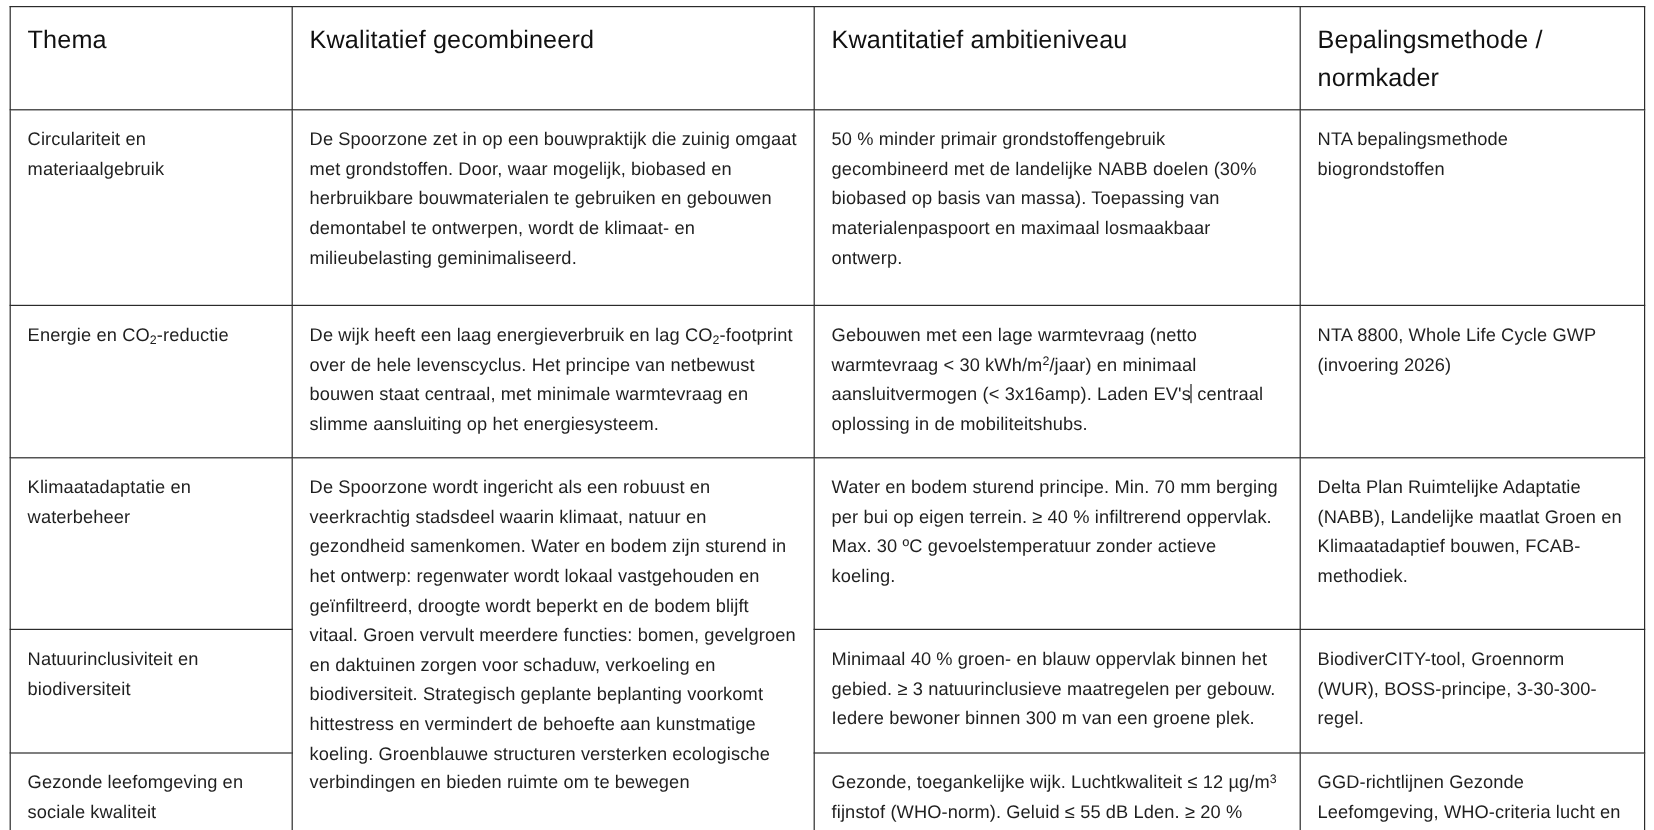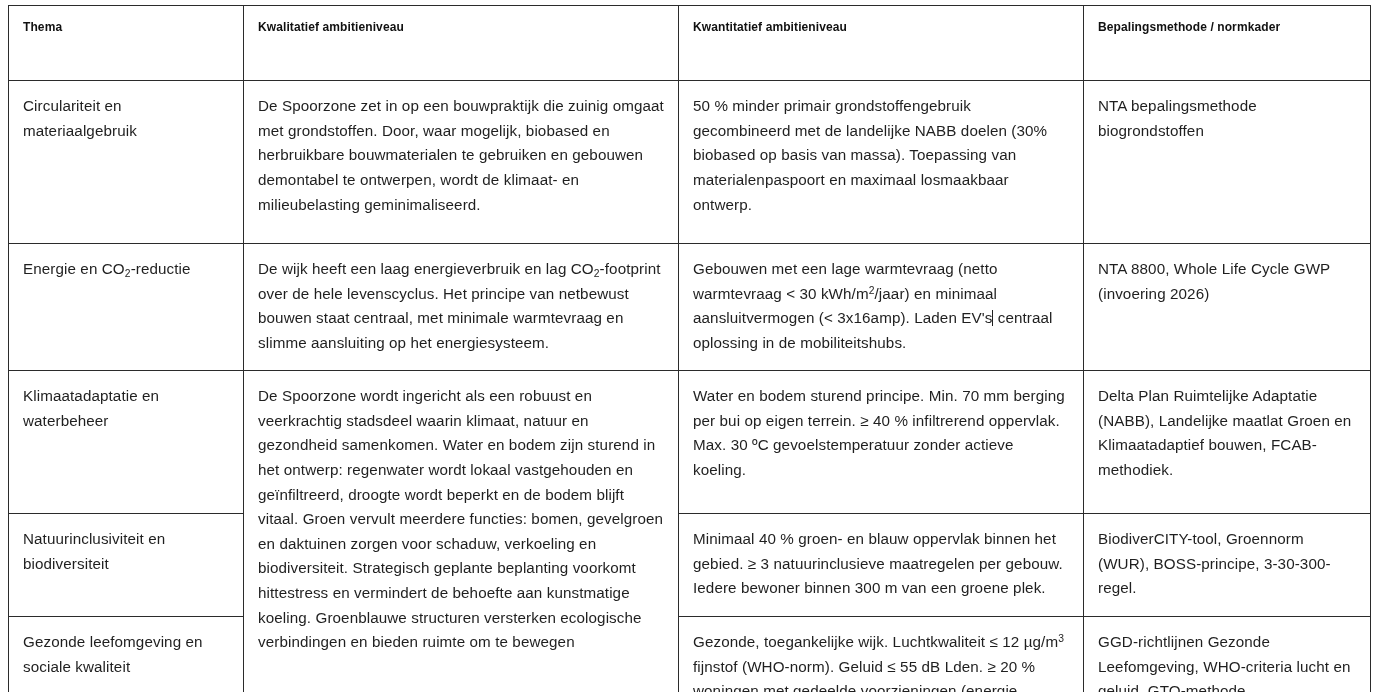--- a/index.html
+++ b/index.html
@@ -41,22 +41,22 @@
     text-align: left;
     padding: 13px 14px 10px 14px;
     font-size: 15.2px;
     line-height: 1.62;
     font-weight: 400;
     color: #1f1f1f;
     letter-spacing: 0.1px;
   }
 
   table.ambitie-table thead th {
-    font-weight: 700;
-    font-size: 12px;
+    font-weight: 400;
+    font-size: 21px;
     color: #111111;
     padding-top: 12px;
     padding-bottom: 10px;
     line-height: 1.5;
   }
 
   thead tr.header-row th { height: 52px; }
 
   .row-thema    { height: 163px; }
   .row-energie  { height: 127px; padding-left: 44px; }
@@ -95,21 +95,21 @@
     <colgroup>
       <col class="c-thema">
       <col class="c-kwal">
       <col class="c-kwant">
       <col class="c-bepaling">
     </colgroup>
 
     <thead>
       <tr class="header-row">
         <th>Thema</th>
-        <th>Kwalitatief ambitieniveau</th>
+        <th>Kwalitatief gecombineerd</th>
         <th>Kwantitatief ambitieniveau</th>
         <th>Bepalingsmethode / normkader</th>
       </tr>
     </thead>
 
     <tbody>
 
       <tr class="row-thema">
         <td class="cell-thema">Circulariteit en materiaalgebruik</td>
         <td>De Spoorzone zet in op een bouwpraktijk die zuinig omgaat met grondstoffen. Door, waar mogelijk, biobased en herbruikbare bouwmaterialen te gebruiken en gebouwen demontabel te ontwerpen, wordt de klimaat- en milieubelasting geminimaliseerd.</td>

